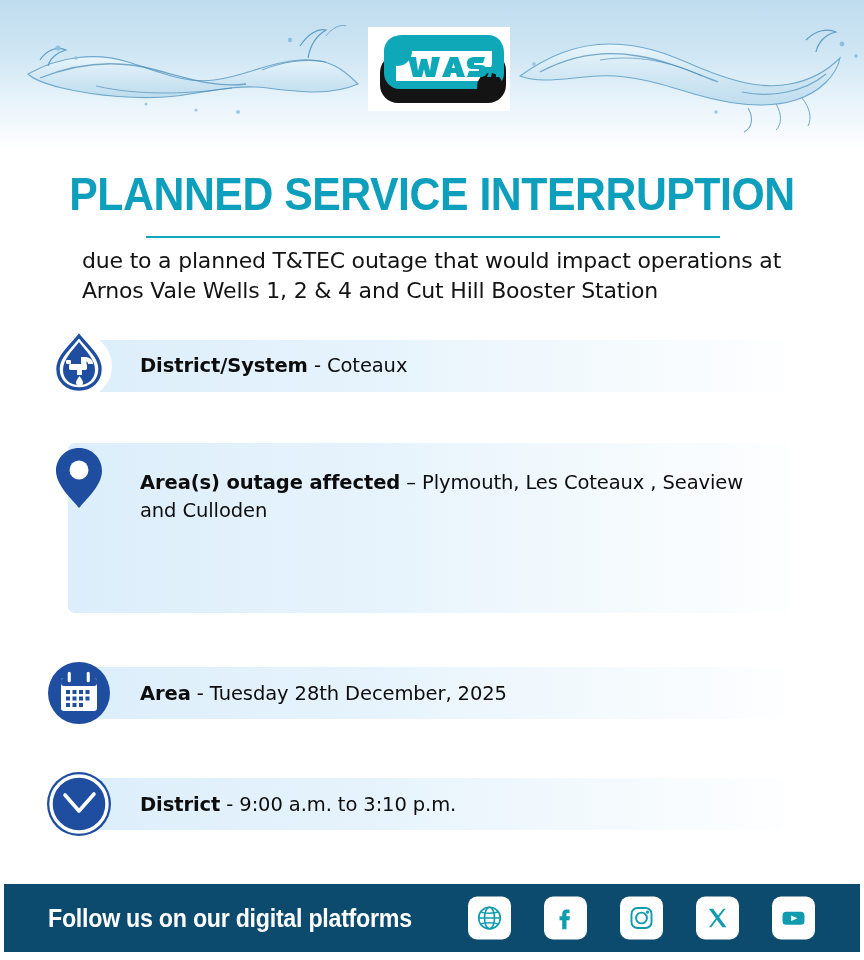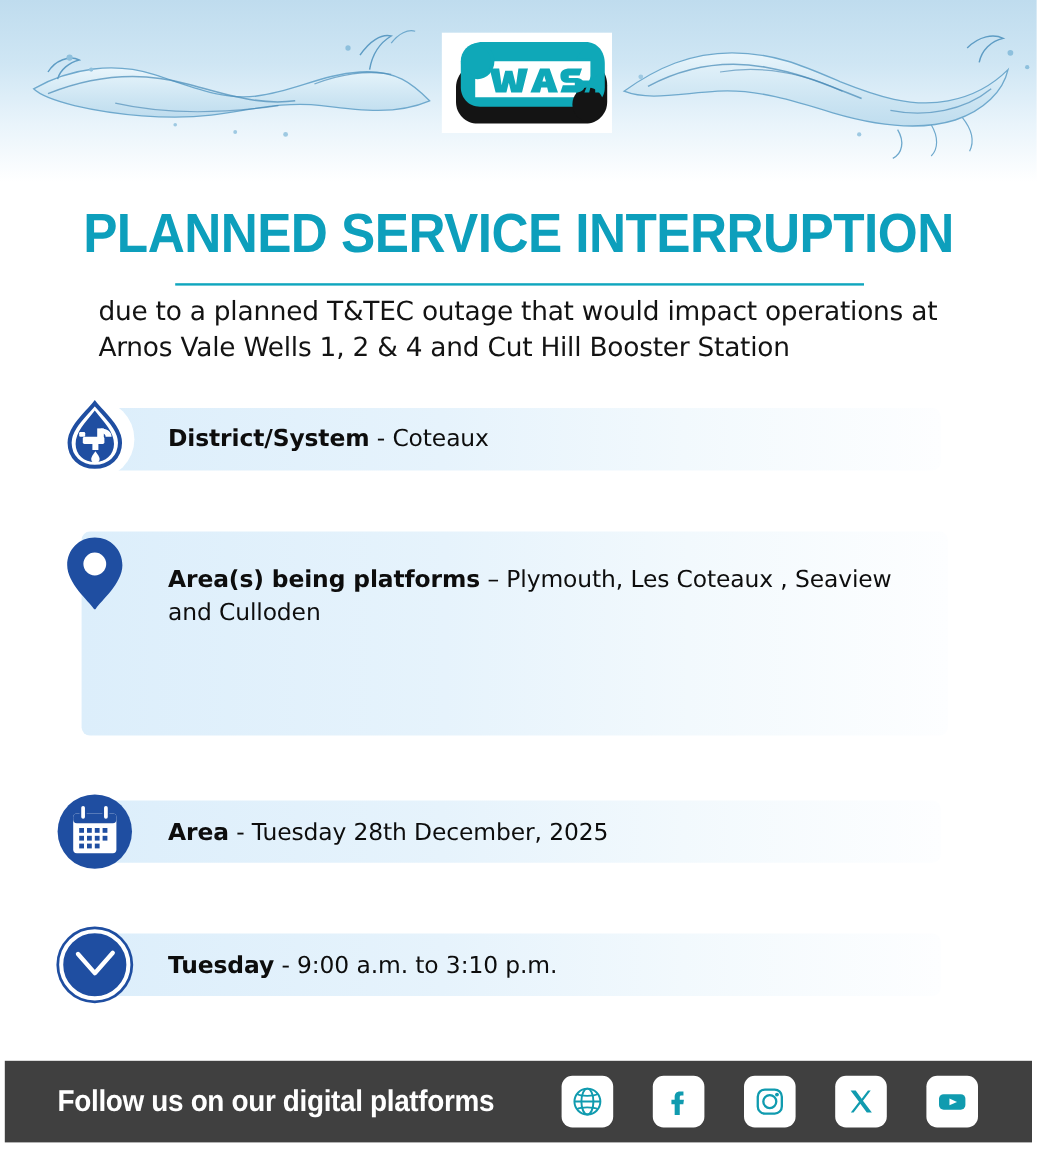--- a/index.html
+++ b/index.html
@@ -128,21 +128,21 @@
   #row-duration .row-icon { top: 769px; }
   #row-duration .row-text { top: 791px; }
 
   
   .footer {
     position: absolute;
     left: 4px;
     top: 884px;
     width: 856px;
     height: 68px;
-    background: #404040;
+    background: #0c4a6e;
     display: flex;
     align-items: center;
   }
   .footer-label {
     position: absolute;
     left: 44px;
     top: 50%;
     transform: translateY(-50%) scaleX(0.93);
     transform-origin: left center;
     color: #ffffff;
@@ -270,21 +270,21 @@
 
 <div class="row" id="row-area">
   <div class="row-bar"></div>
   <div class="row-icon">
     <svg viewBox="0 0 70 70">
       <path d="M35,5 C22,5 12,15 12,28 C12,43 30,58 34,64 C34.6,65 35.4,65 36,64 C40,58 58,43 58,28 C58,15 48,5 35,5 Z" fill="#1F4EA1"></path>
       <circle cx="35" cy="27" r="9.5" fill="#ffffff"></circle>
     </svg>
   </div>
   <div class="row-text">
-    <b>Area(s) being platforms</b><span> – </span><span>Plymouth, Les Coteaux , Seaview and Culloden</span>
+    <b>Area(s) outage affected</b><span> – </span><span>Plymouth, Les Coteaux , Seaview and Culloden</span>
   </div>
 </div>
 
 <div class="row" id="row-date">
   <div class="row-bar"></div>
   <div class="row-icon">
     <svg viewBox="0 0 70 70">
       <circle cx="35" cy="35" r="31" fill="#1F4EA1"></circle>
       <rect x="17" y="20" width="36" height="33" rx="3" fill="#ffffff"></rect>
       <rect x="17" y="20" width="36" height="8" rx="3" fill="#1F4EA1"></rect>
@@ -314,21 +314,21 @@
   <div class="row-bar"></div>
   <div class="row-icon">
     <svg viewBox="0 0 70 70">
       <circle cx="35" cy="35" r="32" fill="#1F4EA1"></circle>
       <circle cx="35" cy="35" r="28" fill="none" stroke="#ffffff" stroke-width="3.4"></circle>
       <circle cx="35" cy="35" r="24" fill="#1F4EA1"></circle>
       <path d="M21,26 L35,42 L50,25" fill="none" stroke="#ffffff" stroke-width="3.6" stroke-linecap="round" stroke-linejoin="round"></path>
     </svg>
   </div>
   <div class="row-text">
-    <b>Tuesday</b><span> - </span><span>9:00 a.m. to 3:10 p.m.</span>
+    <b>District</b><span> - </span><span>9:00 a.m. to 3:10 p.m.</span>
   </div>
 </div>
 
 <div class="footer">
   <div class="footer-label">Follow us on our digital platforms</div>
   <div class="social-list">
 
     <div class="social-btn">
       <svg width="27" height="27" viewBox="0 0 28 28">
         <circle cx="14" cy="14" r="11.2" fill="none" stroke="#109BAF" stroke-width="1.7"></circle>

